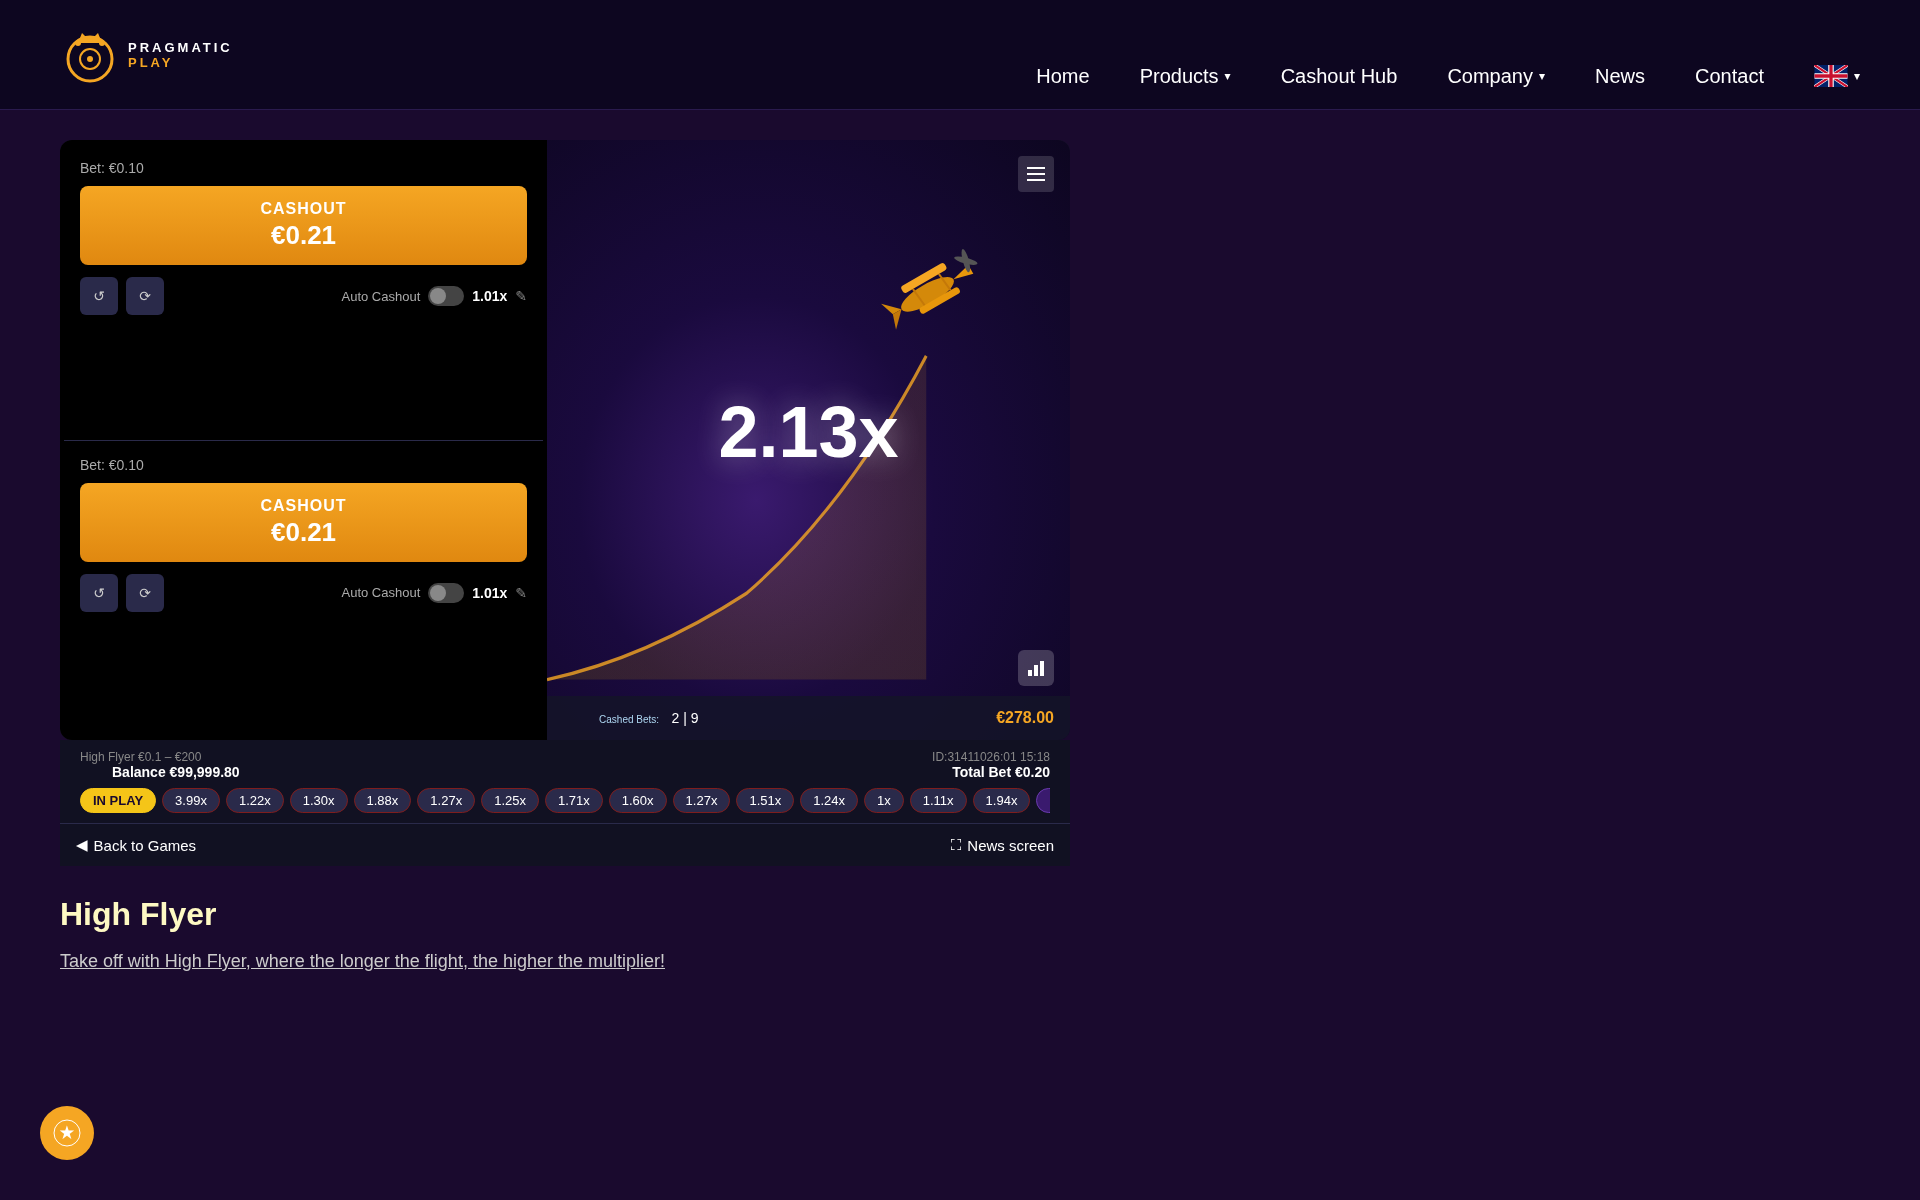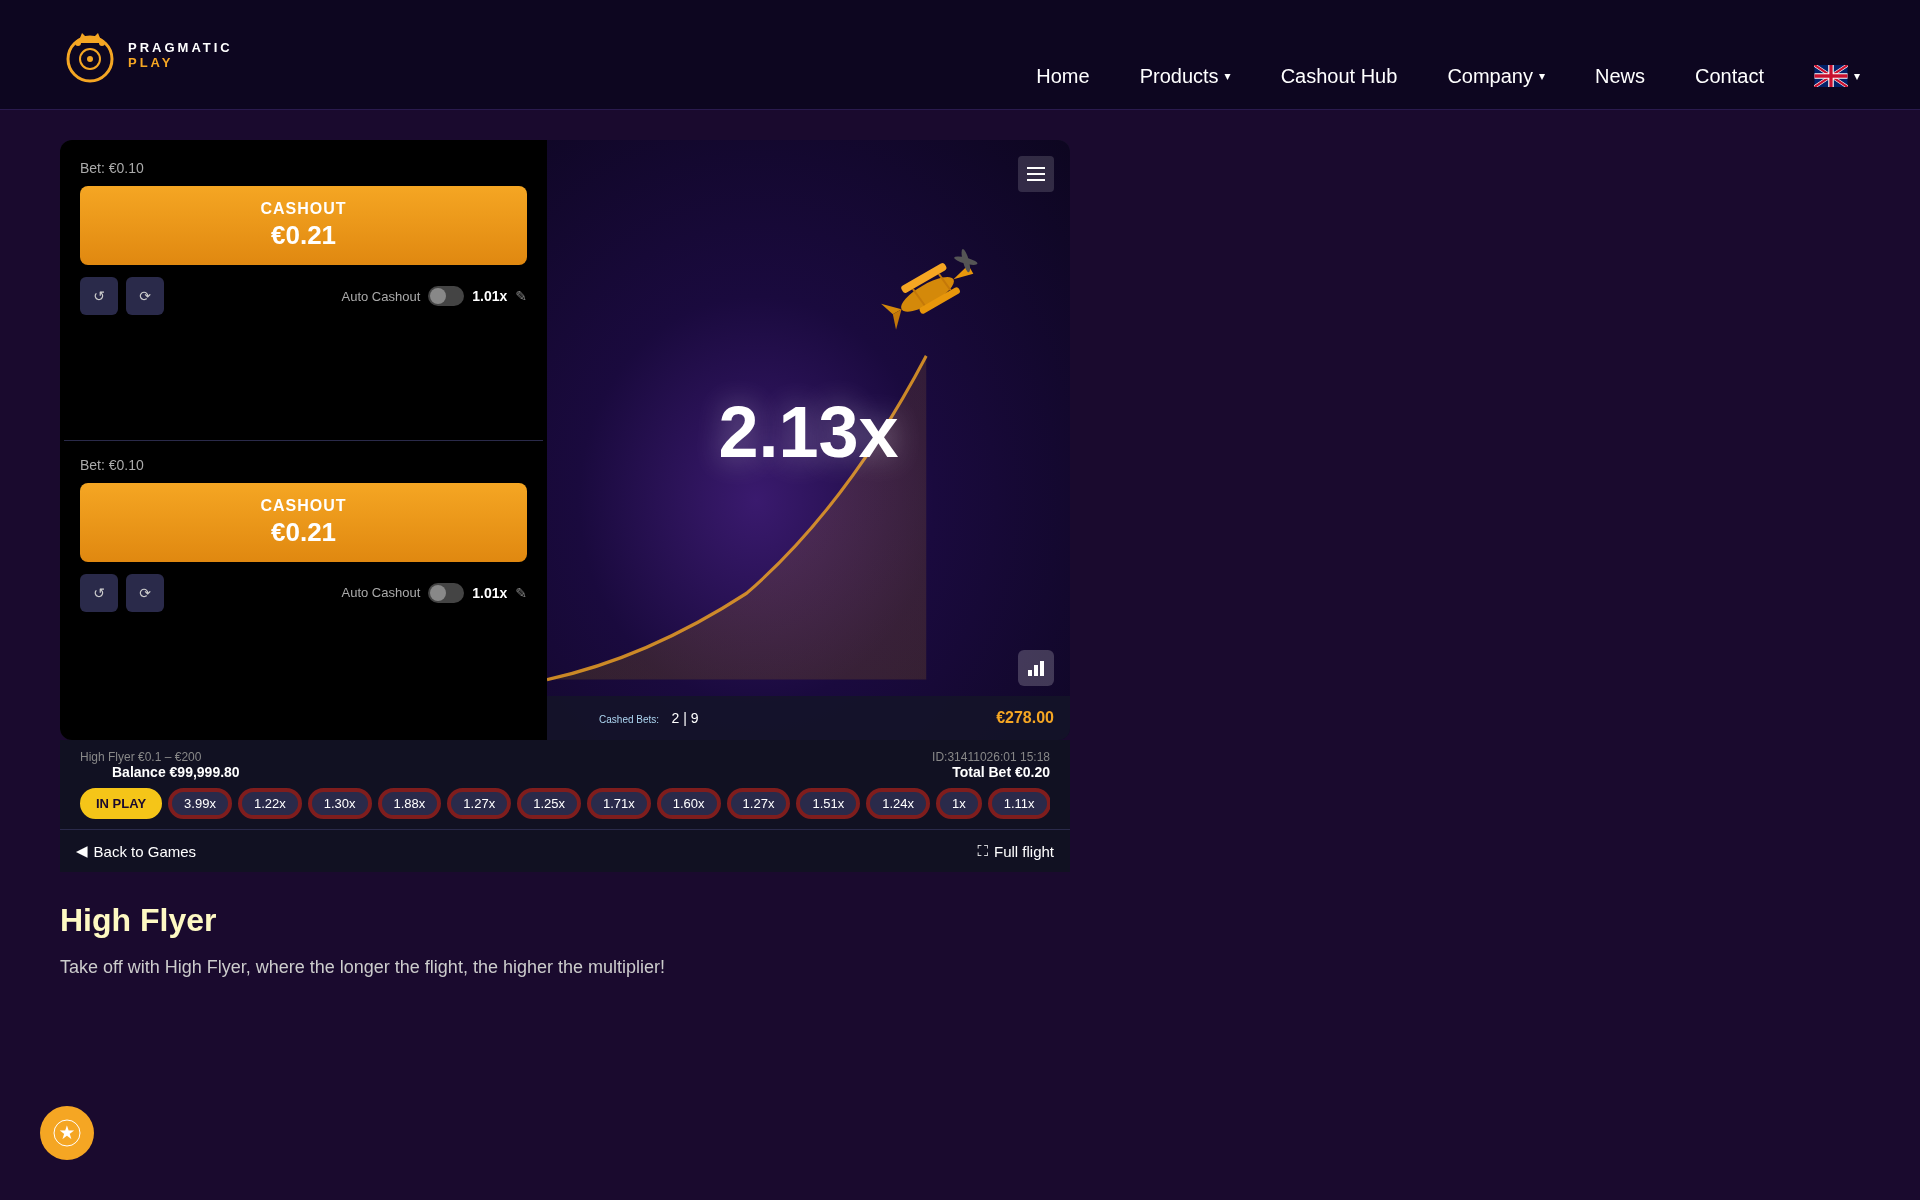--- a/index.html
+++ b/index.html
@@ -319,21 +319,21 @@
 
     .multipliers-row {
       display: flex;
       align-items: center;
       gap: 6px;
       flex-wrap: nowrap;
       overflow: hidden;
     }
     .multiplier-badge {
       background: #2a2a4a;
-      border: 4px solid #7f1d1d;
+      border: 1px solid #7f1d1d;
       border-radius: 20px;
       padding: 4px 12px;
       font-size: 13px;
       color: white;
       white-space: nowrap;
       cursor: pointer;
     }
     .multiplier-badge.in-play {
       background: #f5c518;
       border-color: #f5c518;
@@ -382,20 +382,21 @@
       font-size: 32px;
       font-weight: 900;
       color: #fef9c3;
       margin-bottom: 14px;
     }
     .game-desc-text {
       font-size: 18px;
       color: #ccc;
       line-height: 1.6;
       max-width: 900px;
+      text-decoration: underline;
     }
 
     
     .floating-btn {
       position: fixed;
       bottom: 40px;
       left: 40px;
       width: 54px;
       height: 54px;
       background: #f5a623;
@@ -615,21 +616,21 @@
         </div>
     </div>
 
     <div class="game-nav-row">
       <a class="back-to-games">
         <span>◀</span>
         <span>Back to Games</span>
       </a>
       <div class="fullscreen-btn">
         <span>⛶</span>
-        <span>Full flight</span>
+        <span>News screen</span>
       </div>
     </div>
 
   </div>
 
   <div class="game-description">
     <h1 class="game-title">High Flyer</h1>
     <p class="game-desc-text">Take off with High Flyer, where the longer the flight, the higher the multiplier!</p>
   </div>
 

